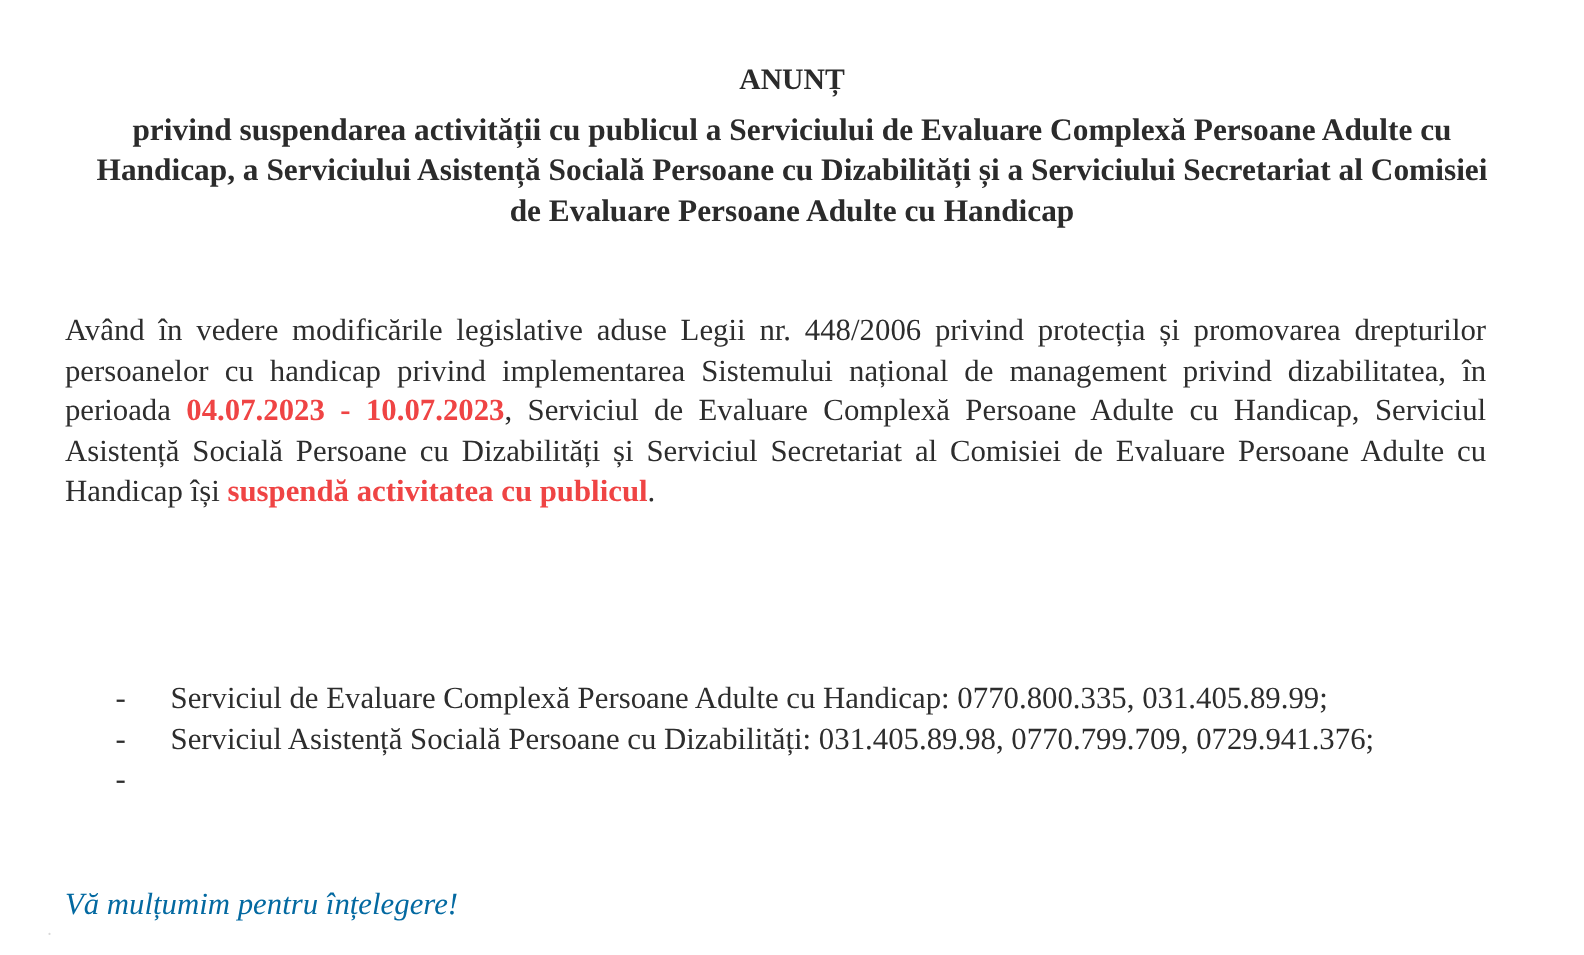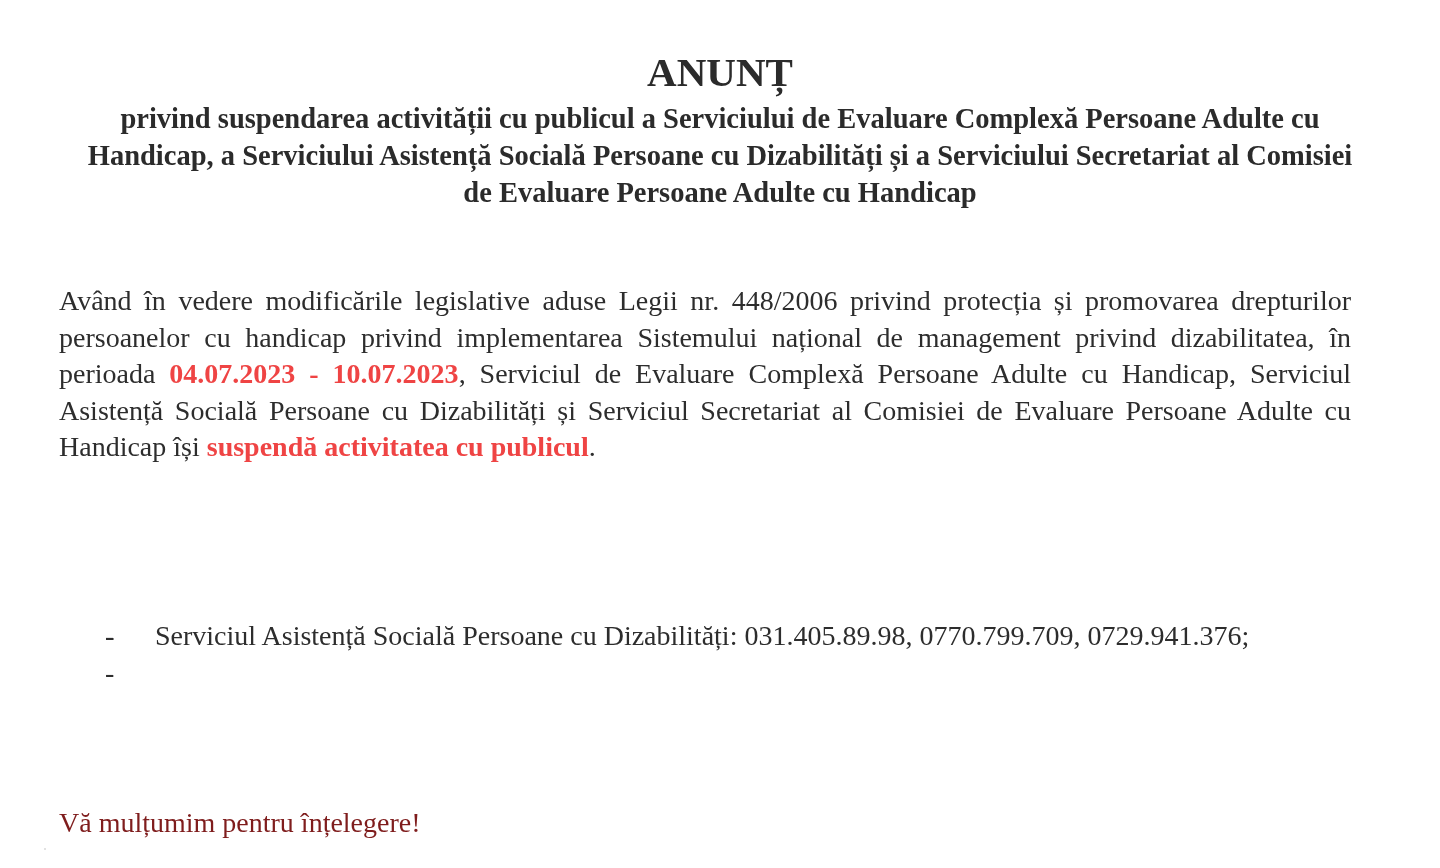--- a/index.html
+++ b/index.html
@@ -19,21 +19,21 @@
       position: absolute;
       left: 0; top: 0;
       width: 1440px;
       height: 868px;
     }
     .title {
       position: absolute;
       left: 0; top: 46px;
       width: 1440px;
       text-align: center;
-      font-size: 41px;
+      font-size: 27px;
       font-weight: bold;
       letter-spacing: 0px;
       line-height: 52px;
       color: #2b2b2b;
     }
     .subtitle {
       position: absolute;
       left: 70px; top: 100px;
       width: 1300px;
       text-align: center;
@@ -77,21 +77,22 @@
       position: absolute;
       left: 46px;
       top: 0;
     }
     .closing {
       position: absolute;
       left: 59px;
       top: 805px;
       font-size: 28px;
       line-height: 36px;
-      color: #7f1d1d;
+      color: #0369a1;
+      font-style: italic;
     }
     .speck {
       position: absolute;
       left: 44px;
       top: 848px;
       width: 2px;
       height: 2px;
       background: #d8d8d8;
       border-radius: 1px;
     }
@@ -104,20 +105,21 @@
   <div class="title">ANUNȚ</div>
 
   <div class="subtitle">privind suspendarea activității cu publicul a Serviciului de Evaluare Complexă Persoane Adulte cu Handicap, a Serviciului Asistență Socială Persoane cu Dizabilități și a Serviciului Secretariat al Comisiei de Evaluare Persoane Adulte cu Handicap</div>
 
   <div class="para p1"><span>Având în vedere modificările legislative aduse Legii nr. 448/2006 privind protecția și promovarea drepturilor persoanelor cu handicap privind implementarea Sistemului național de management privind dizabilitatea, în perioada </span><b>04.07.2023 - 10.07.2023</b><span>, Serviciul de Evaluare Complexă Persoane Adulte cu Handicap, Serviciul Asistență Socială Persoane cu Dizabilități și Serviciul Secretariat al Comisiei de Evaluare Persoane Adulte cu Handicap își </span><b>suspendă activitatea cu publicul</b><span>.</span></div>
 
 
   <ul class="list">
     <li>
       <span class="dash">-</span>
+      <span>Serviciul de Evaluare Complexă Persoane Adulte cu Handicap: 0770.800.335, 031.405.89.99;</span>
     </li>
     <li>
       <span class="dash">-</span>
       <span>Serviciul Asistență Socială Persoane cu Dizabilități: 031.405.89.98, 0770.799.709, 0729.941.376;</span>
     </li>
     <li>
       <span class="dash">-</span>
     </li>
   </ul>
 

